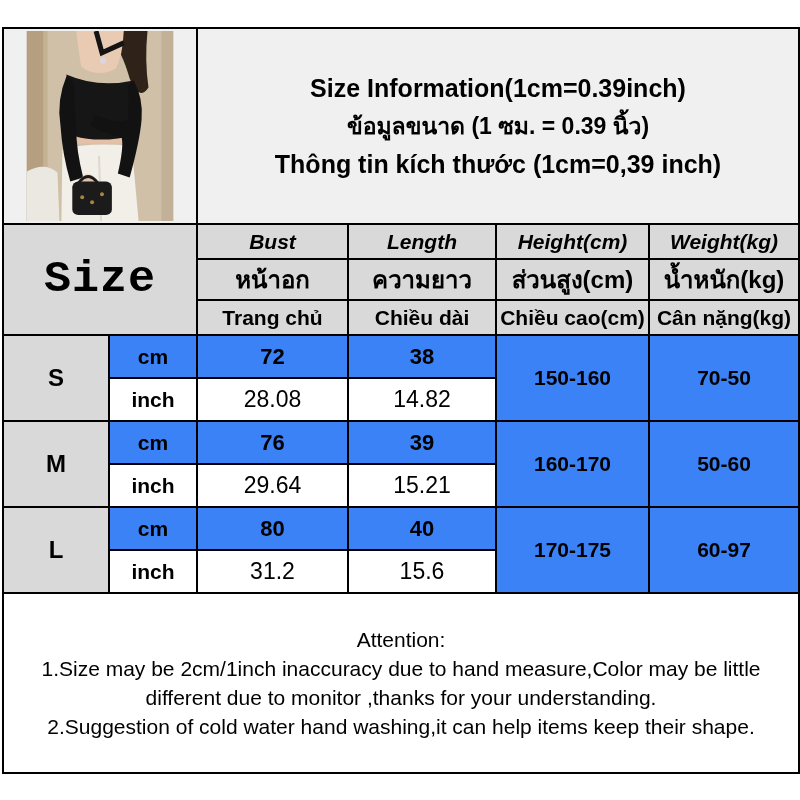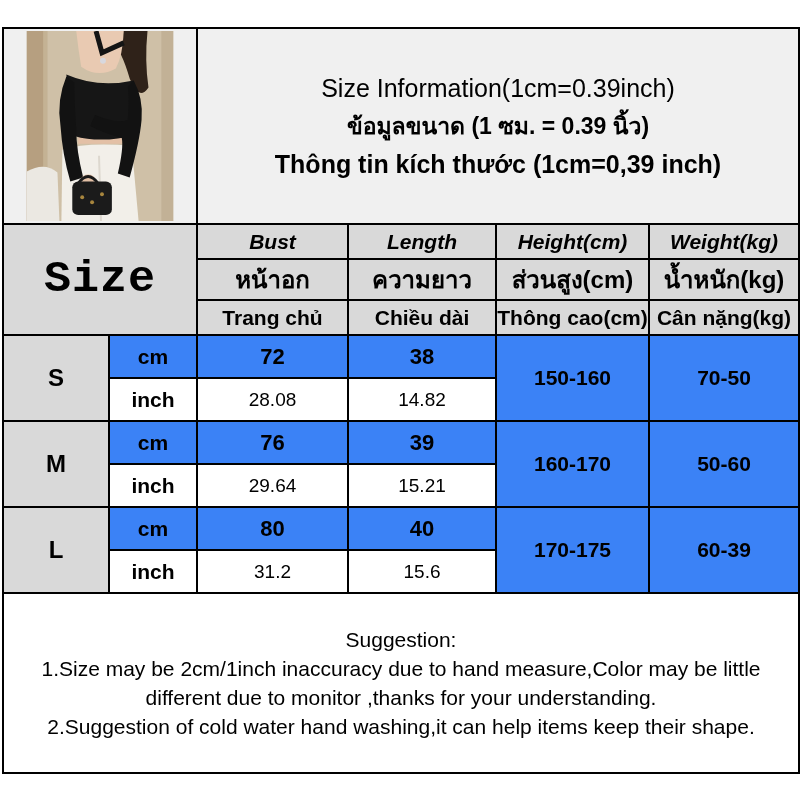--- a/index.html
+++ b/index.html
@@ -20,33 +20,33 @@
   tr.attention-row{height:180px;}
 
   .photo-cell{background:#f0f0f0;}
   .title-cell{background:#f0f0f0;}
   .gray{background:#d9d9d9;}
   .light{background:#3b82f6;}
   .white{background:#ffffff;}
 
   .photo{width:148px;height:190px;margin:0 auto;display:block;}
 
-  .title-line-en{font-size:25px;font-weight:normal;line-height:38px;}
+  .title-line-en{font-size:25px;font-weight:bold;line-height:38px;}
   .title-line-th{font-size:23px;font-weight:bold;line-height:38px;}
   .title-line-vi{font-size:25px;font-weight:bold;line-height:38px;}
 
   .size-head{font-size:45px;font-weight:bold;letter-spacing:1px;font-family:Liberation Mono, monospace;}
   .hdr-en{font-size:21px;font-weight:bold;font-style:italic;}
   .hdr-th{font-size:24px;font-weight:bold;}
   .hdr-vi{font-size:21px;font-weight:bold;}
 
   .size-letter{font-size:24px;font-weight:bold;}
   .unit{font-size:21px;font-weight:bold;}
   .val-cm{font-size:22px;font-weight:bold;}
-  .val-inch{font-size:19px;font-weight:normal;}
+  .val-inch{font-size:23px;font-weight:normal;}
   .range{font-size:21px;font-weight:bold;}
 
   td.attention-cell{
     text-align:left;vertical-align:top;background:#ffffff;
     padding:3px 4px 0 4px;font-size:21px;line-height:29px;
   }
   .attention-heading{font-size:21px;}
 </style>
 </head>
 <body>
@@ -105,21 +105,21 @@
   </tr>
   <tr class="hdr-row">
     <td class="gray hdr-th">หน้าอก</td>
     <td class="gray hdr-th">ความยาว</td>
     <td class="gray hdr-th">ส่วนสูง(cm)</td>
     <td class="gray hdr-th">น้ำหนัก(kg)</td>
   </tr>
   <tr class="hdr-row">
     <td class="gray hdr-vi">Trang chủ</td>
     <td class="gray hdr-vi">Chiều dài</td>
-    <td class="gray hdr-vi">Thông cao(cm)</td>
+    <td class="gray hdr-vi">Chiều cao(cm)</td>
     <td class="gray hdr-vi">Cân nặng(kg)</td>
   </tr>
 
   <tr class="data-row">
     <td rowspan="2" class="gray size-letter">S</td>
     <td class="light unit">cm</td>
     <td class="light val-cm">72</td>
     <td class="light val-cm">38</td>
     <td rowspan="2" class="light range">150-160</td>
     <td rowspan="2" class="light range">70-50</td>
@@ -143,30 +143,30 @@
     <td class="white val-inch">29.64</td>
     <td class="white val-inch">15.21</td>
   </tr>
 
   <tr class="data-row">
     <td rowspan="2" class="gray size-letter">L</td>
     <td class="light unit">cm</td>
     <td class="light val-cm">80</td>
     <td class="light val-cm">40</td>
     <td rowspan="2" class="light range">170-175</td>
-    <td rowspan="2" class="light range">60-39</td>
+    <td rowspan="2" class="light range">60-97</td>
   </tr>
   <tr class="data-row">
     <td class="white unit">inch</td>
     <td class="white val-inch">31.2</td>
     <td class="white val-inch">15.6</td>
   </tr>
 
   <tr class="attention-row">
     <td colspan="6" class="attention-cell">
-      <div class="attention-heading">Suggestion:</div>
+      <div class="attention-heading">Attention:</div>
       <div>1.Size may be 2cm/1inch inaccuracy due to hand measure,Color may be little different due to monitor ,thanks for your understanding.</div>
       <div>2.Suggestion of cold water hand washing,it can help items keep their shape.</div>
     </td>
   </tr>
 </tbody>
     </table>
 </div>
 
 </body></html>

